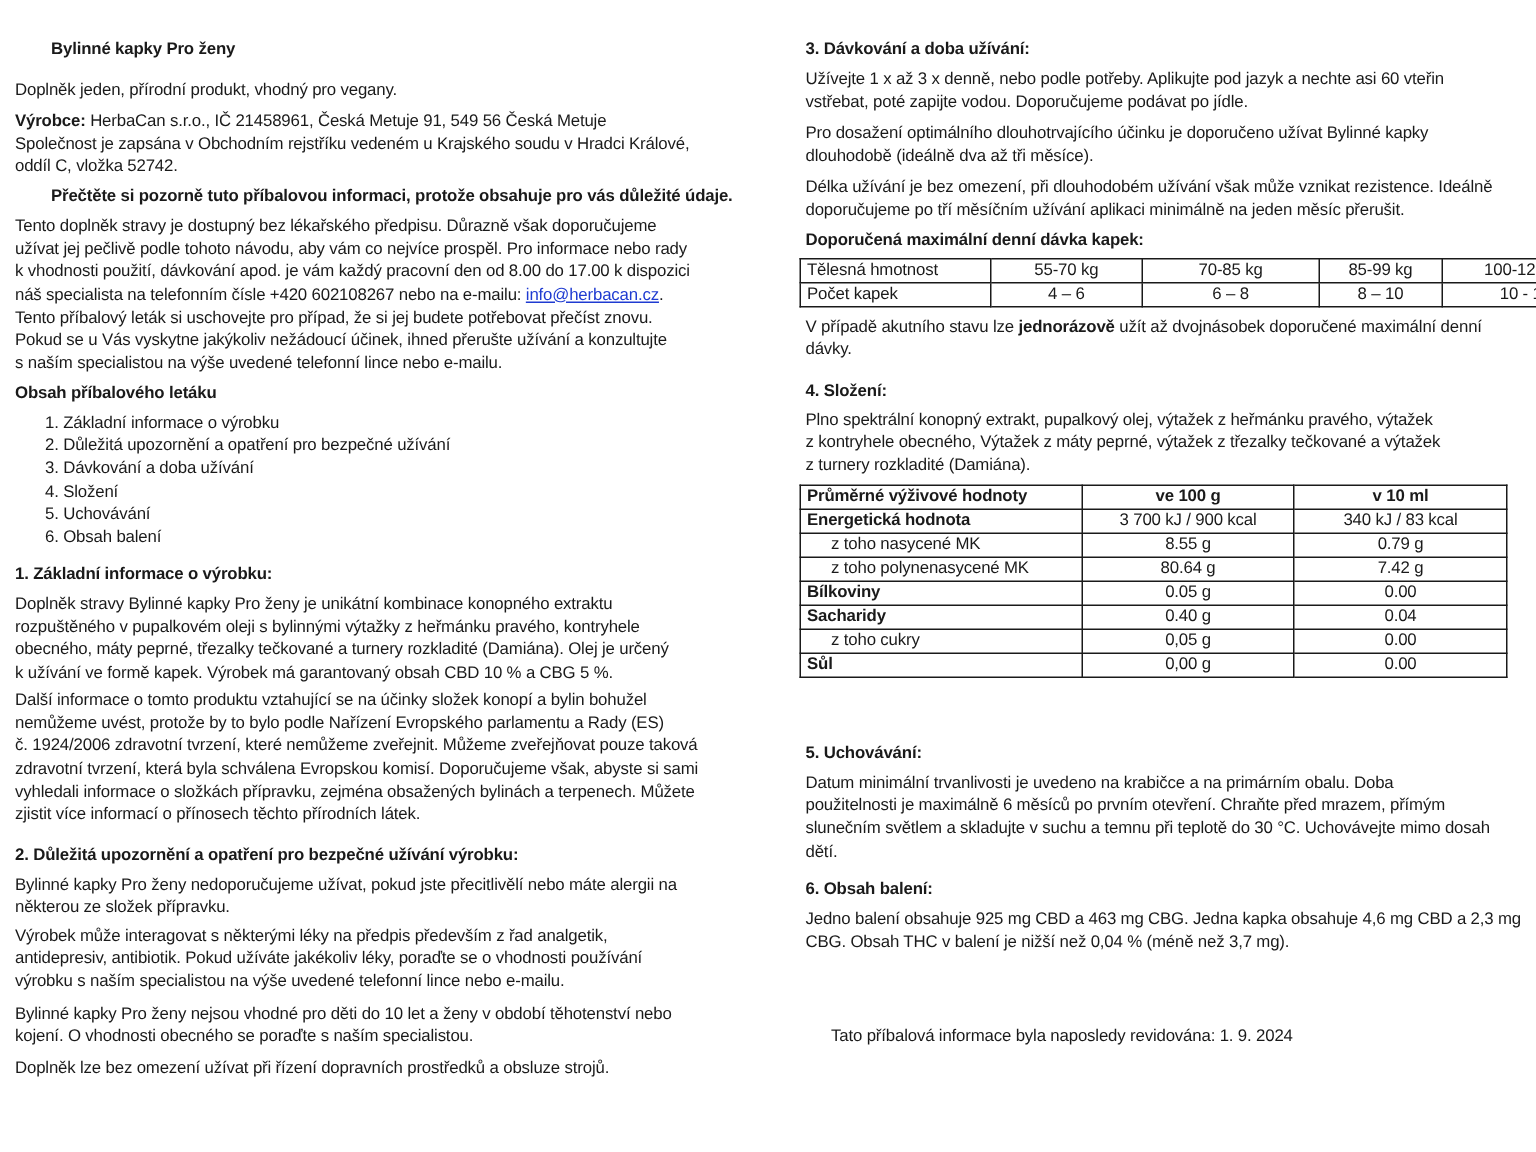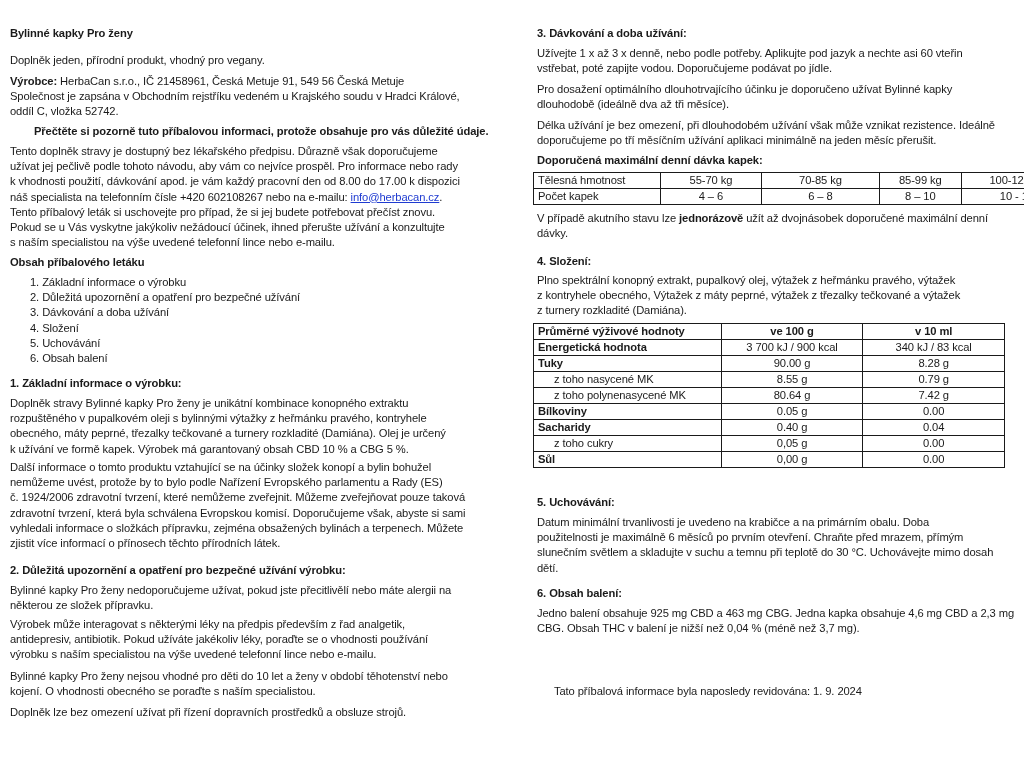--- a/index.html
+++ b/index.html
@@ -15,21 +15,21 @@
   table { border-collapse: collapse; font-size: 11.2px; line-height: 15px; }
   td { border: 1px solid #1a1a1a; padding: 0 4px; height: 16px; vertical-align: middle; }
   .c { text-align: center; }
   .ind { padding-left: 20px; }
   .abs { position: absolute; }
 </style>
 </head>
 <body>
 
 <div class="col col-left">
-  <p class="abs h" style="top:26px;">Bylinné kapky Pro ženy</p>
+  <p class="abs h" style="top:26px;margin-left:24px;">Bylinné kapky Pro ženy</p>
   <p class="abs" style="top:53px;">Doplněk jeden, přírodní produkt, vhodný pro vegany.</p>
   <p class="abs" style="top:74px; white-space:nowrap;"><span class="b">Výrobce:</span><span> HerbaCan s.r.o., IČ 21458961, Česká Metuje 91, 549 56 Česká Metuje</span></p>
   <p class="abs" style="top:89px; white-space:nowrap;">Společnost je zapsána v Obchodním rejstříku vedeném u Krajského soudu v Hradci Králové,</p>
   <p class="abs" style="top:104px;">oddíl C, vložka 52742.</p>
   <p class="abs b" style="top:124px; white-space:nowrap;padding-left:24px;">Přečtěte si pozorně tuto příbalovou informaci, protože obsahuje pro vás důležité údaje.</p>
 
   <div class="abs" style="top:144px; white-space:nowrap;">
     <p>Tento doplněk stravy je dostupný bez lékařského předpisu. Důrazně však doporučujeme</p>
     <p>užívat jej pečlivě podle tohoto návodu, aby vám co nejvíce prospěl. Pro informace nebo rady</p>
     <p>k vhodnosti použití, dávkování apod. je vám každý pracovní den od 8.00 do 17.00 k dispozici</p>
@@ -149,25 +149,20 @@
         <td class="b c">v 10 ml</td>
       </tr>
     </thead>
     <tbody id="nutri-body">
         <tr>
           <td class="b">Energetická hodnota</td>
           <td class="c">3 700 kJ / 900 kcal</td>
           <td class="c">340 kJ / 83 kcal</td>
         </tr>
         <tr>
-          <td class="b">Tuky</td>
-          <td class="c">90.00 g</td>
-          <td class="c">8.28 g</td>
-        </tr>
-        <tr>
           <td class=" ind">z toho nasycené MK</td>
           <td class="c">8.55 g</td>
           <td class="c">0.79 g</td>
         </tr>
         <tr>
           <td class=" ind">z toho polynenasycené MK</td>
           <td class="c">80.64 g</td>
           <td class="c">7.42 g</td>
         </tr>
         <tr>

